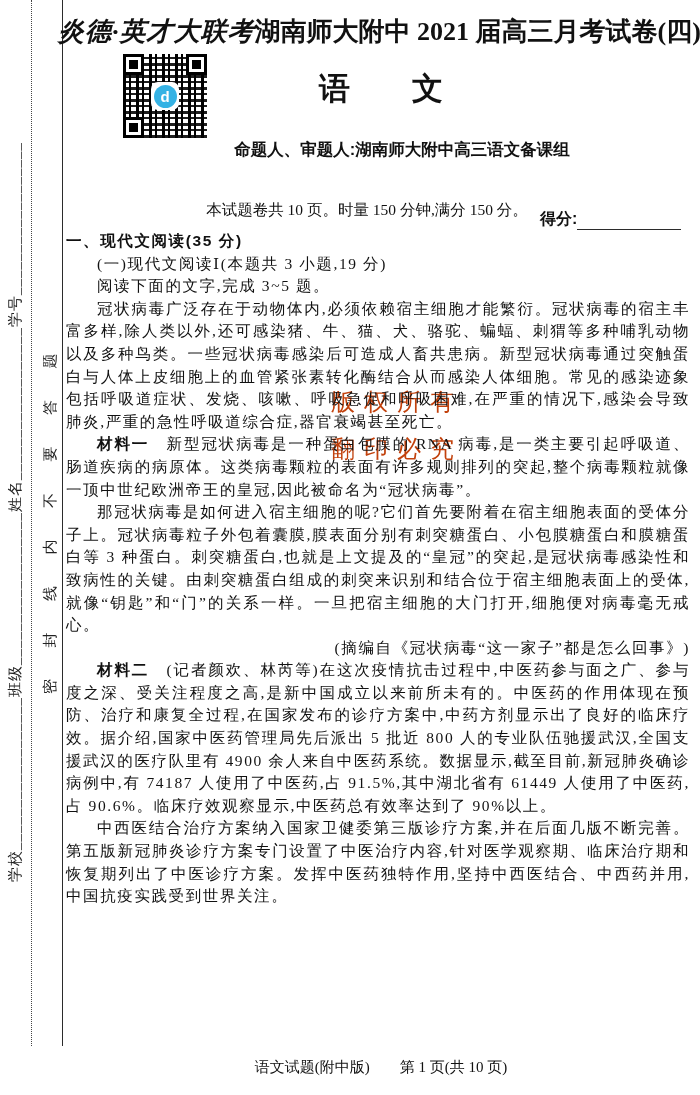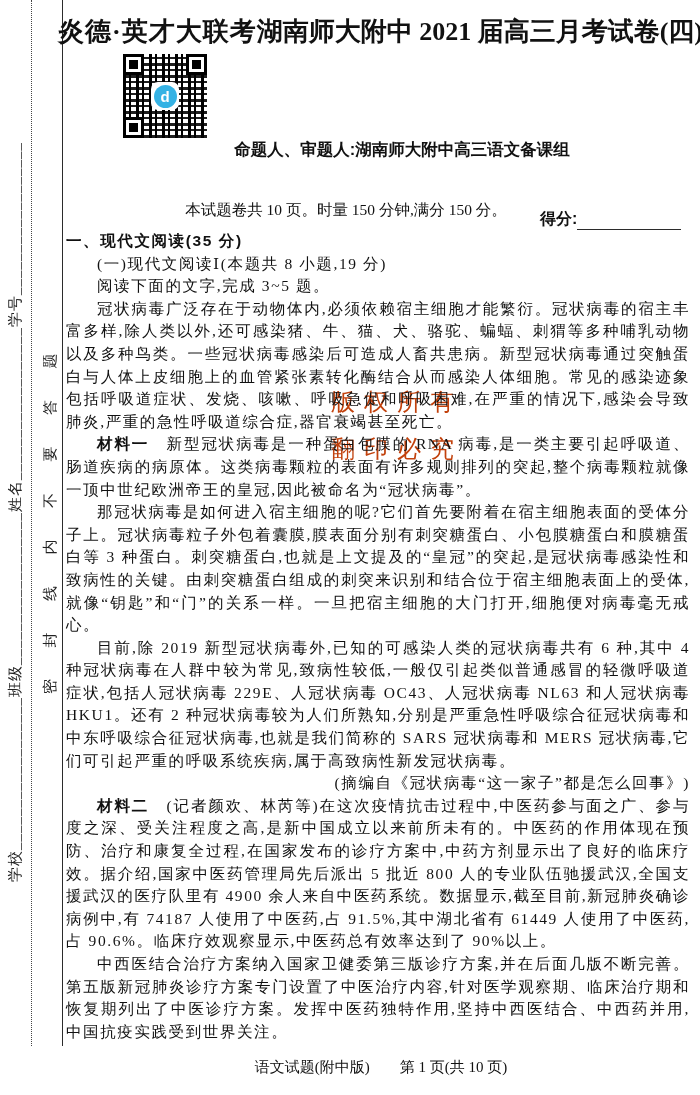--- a/index.html
+++ b/index.html
@@ -28,39 +28,39 @@
     position:absolute; left:312px; top:378px; width:170px; text-align:center;
     color:#c2410c; font-size:24px; line-height:47px; letter-spacing:9px;
     font-family:"Liberation Sans","DejaVu Sans",sans-serif; z-index:0;
     user-select:none;
   }
   
   .hdr-title {
     position:absolute; top:14px; left:58px; width:642px; text-align:center;
     font-size:26px; font-weight:bold; white-space:nowrap; z-index:1;
   }
-  .hdr-title .brand { font-weight:900; letter-spacing:1px; }
+  .hdr-title .brand { font-style:italic; font-weight:900; letter-spacing:1px; }
   .subject {
     position:absolute; top:68px; left:62px; width:638px; text-align:center;
     font-size:31px; font-weight:bold; z-index:1;
     font-family:"Liberation Sans","DejaVu Sans",sans-serif;
   }
   .setters {
     position:absolute; top:139px; left:62px; width:680px; text-align:center;
     font-size:16.5px; font-weight:bold; z-index:1;
     font-family:"Liberation Sans","DejaVu Sans",sans-serif;
   }
   .score { position:absolute; top:173px; left:540px; z-index:1;
     font-family:"Liberation Sans","DejaVu Sans",sans-serif;
     font-size:16px; font-weight:bold;margin-top:36px; }
   .score-line { display:inline-block; width:104px; height:15px;
     border-bottom:1.5px solid #2b2b2b; vertical-align:bottom; }
   .instructions {
     position:absolute; top:200px; left:62px; width:568px; text-align:center;
-    font-size:15.5px; z-index:1;
+    font-size:15.5px; z-index:1;padding-left:21px;
   }
   
   .qr { position:absolute; left:123px; top:54px; width:84px; height:84px; z-index:2; }
   .qr-bg { position:absolute; inset:0;
     background-image:
       repeating-linear-gradient(0deg, rgba(0,0,0,.88) 0 3px, transparent 3px 7px, rgba(0,0,0,.88) 7px 9px, transparent 9px 12px),
       repeating-linear-gradient(90deg, #000 0 3px, #fff 3px 6px, #000 6px 8px, #fff 8px 13px);
   }
   .finder { position:absolute; width:15px; height:15px; background:#fff; border:3px solid #000; }
   .finder::after { content:""; position:absolute; inset:3px; background:#000; }
@@ -116,37 +116,37 @@
   <div class="qr">
     <div class="qr-bg"></div>
     <div class="finder f-tl"></div>
     <div class="finder f-tr"></div>
     <div class="finder f-bl"></div>
     <div class="qr-logo">
       <div class="qr-circle">d</div>
     </div>
   </div>
 
+  <div class="subject">语　　文</div>
   <div class="setters">命题人、审题人:湖南师大附中高三语文备课组</div>
 
   <div class="score">
     <span>得分:</span><span class="score-line"></span>
   </div>
 
   <div class="instructions">本试题卷共 10 页。时量 150 分钟,满分 150 分。</div>
 
   <div class="bodytext">
     <p class="h-sec">一、现代文阅读(35 分)</p>
-    <p>(一)现代文阅读Ⅰ(本题共 8 小题,19 分)</p>
+    <p>(一)现代文阅读Ⅰ(本题共 3 小题,19 分)</p>
     <p>阅读下面的文字,完成 3~5 题。</p>
 
     <p>冠状病毒广泛存在于动物体内,必须依赖宿主细胞才能繁衍。冠状病毒的宿主丰富多样,除人类以外,还可感染猪、牛、猫、犬、骆驼、蝙蝠、刺猬等多种哺乳动物以及多种鸟类。一些冠状病毒感染后可造成人畜共患病。新型冠状病毒通过突触蛋白与人体上皮细胞上的血管紧张素转化酶结合从而感染人体细胞。常见的感染迹象包括呼吸道症状、发烧、咳嗽、呼吸急促和呼吸困难,在严重的情况下,感染会导致肺炎,严重的急性呼吸道综合症,器官衰竭甚至死亡。</p>
     <p><b class="mat-label">材料一</b><span>　新型冠状病毒是一种蛋白包膜的 RNA 病毒,是一类主要引起呼吸道、肠道疾病的病原体。这类病毒颗粒的表面有许多规则排列的突起,整个病毒颗粒就像一顶中世纪欧洲帝王的皇冠,因此被命名为“冠状病毒”。</span></p>
     <p>那冠状病毒是如何进入宿主细胞的呢?它们首先要附着在宿主细胞表面的受体分子上。冠状病毒粒子外包着囊膜,膜表面分别有刺突糖蛋白、小包膜糖蛋白和膜糖蛋白等 3 种蛋白。刺突糖蛋白,也就是上文提及的“皇冠”的突起,是冠状病毒感染性和致病性的关键。由刺突糖蛋白组成的刺突来识别和结合位于宿主细胞表面上的受体,就像“钥匙”和“门”的关系一样。一旦把宿主细胞的大门打开,细胞便对病毒毫无戒心。</p>
-    <p>目前,除 2019 新型冠状病毒外,已知的可感染人类的冠状病毒共有 6 种,其中 4 种冠状病毒在人群中较为常见,致病性较低,一般仅引起类似普通感冒的轻微呼吸道症状,包括人冠状病毒 229E、人冠状病毒 OC43、人冠状病毒 NL63 和人冠状病毒 HKU1。还有 2 种冠状病毒较为人们所熟知,分别是严重急性呼吸综合征冠状病毒和中东呼吸综合征冠状病毒,也就是我们简称的 SARS 冠状病毒和 MERS 冠状病毒,它们可引起严重的呼吸系统疾病,属于高致病性新发冠状病毒。</p>
     <p class="source-line">(摘编自《冠状病毒“这一家子”都是怎么回事》)</p>
 
     <p><b class="mat-label">材料二</b><span>　(记者颜欢、林芮等)在这次疫情抗击过程中,中医药参与面之广、参与度之深、受关注程度之高,是新中国成立以来前所未有的。中医药的作用体现在预防、治疗和康复全过程,在国家发布的诊疗方案中,中药方剂显示出了良好的临床疗效。据介绍,国家中医药管理局先后派出 5 批近 800 人的专业队伍驰援武汉,全国支援武汉的医疗队里有 4900 余人来自中医药系统。数据显示,截至目前,新冠肺炎确诊病例中,有 74187 人使用了中医药,占 91.5%,其中湖北省有 61449 人使用了中医药,占 90.6%。临床疗效观察显示,中医药总有效率达到了 90%以上。</span></p>
     <p>中西医结合治疗方案纳入国家卫健委第三版诊疗方案,并在后面几版不断完善。第五版新冠肺炎诊疗方案专门设置了中医治疗内容,针对医学观察期、临床治疗期和恢复期列出了中医诊疗方案。发挥中医药独特作用,坚持中西医结合、中西药并用,中国抗疫实践受到世界关注。</p>
   </div>
 
   <div class="footer">语文试题(附中版)　　第 1 页(共 10 页)</div>
 
 </div>
 

